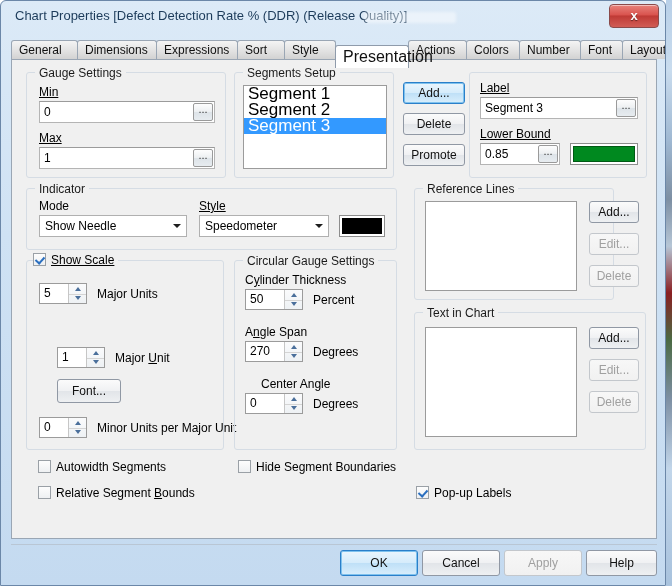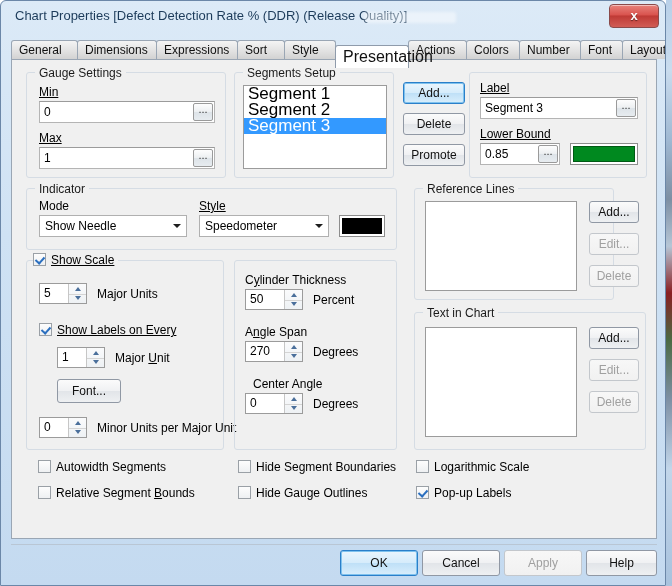--- a/index.html
+++ b/index.html
@@ -457,23 +457,20 @@
 
       <div class="spinner" style="left:12px; top:22px; width:48px;">
         <span class="val">5</span>
         <span class="btns">
           <span class="up"></span>
           <span class="dn"></span>
         </span>
       </div>
       <span class="label" style="left:70px; top:26px;">Major Units</span>
 
-      <span class="check checked" style="left:12px; top:62px;">
-        <span class="box"></span><span class="u">Show Labels on Every</span>
-      </span>
 
       <div class="spinner" style="left:30px; top:86px; width:48px;">
         <span class="val">1</span>
         <span class="btns">
           <span class="up"></span>
           <span class="dn"></span>
         </span>
       </div>
       <span class="label" style="left:88px; top:90px;">Major <span class="u">U</span>nit</span>
 
@@ -483,20 +480,21 @@
         <span class="val">0</span>
         <span class="btns">
           <span class="up"></span>
           <span class="dn"></span>
         </span>
       </div>
       <span class="label" style="left:70px; top:160px;">Minor Units per Major Unit</span>
     </div>
 
     <div class="group" style="left:222px; top:200px; width:163px; height:190px;">
+      <span class="group-title">Circular Gauge Settings</span>
 
       <span class="label" style="left:10px; top:12px;">C<span class="u">y</span>linder Thickness</span>
       <div class="spinner" style="left:10px; top:28px; width:58px;">
         <span class="val">50</span>
         <span class="btns">
           <span class="up"></span>
           <span class="dn"></span>
         </span>
       </div>
       <span class="label" style="left:78px; top:32px;">Percent</span>
@@ -504,21 +502,21 @@
       <span class="label" style="left:10px; top:64px;">A<span class="u">n</span>gle Span</span>
       <div class="spinner" style="left:10px; top:80px; width:58px;">
         <span class="val">270</span>
         <span class="btns">
           <span class="up"></span>
           <span class="dn"></span>
         </span>
       </div>
       <span class="label" style="left:78px; top:84px;">Degrees</span>
 
-      <span class="label" style="left:18px; top:116px;">Center An<span class="u">g</span>le</span>
+      <span class="label" style="left:26px; top:116px;">Center An<span class="u">g</span>le</span>
       <div class="spinner" style="left:10px; top:132px; width:58px;">
         <span class="val">0</span>
         <span class="btns">
           <span class="up"></span>
           <span class="dn"></span>
         </span>
       </div>
       <span class="label" style="left:78px; top:136px;">Degrees</span>
     </div>
 
@@ -541,27 +539,21 @@
     <span class="check" style="left:26px; top:400px;">
       <span class="box"></span><span>Autowidth Segments</span>
     </span>
     <span class="check" style="left:226px; top:400px;">
       <span class="box"></span><span>Hide Segment Boundaries</span>
     </span>
 
     <span class="check" style="left:26px; top:426px;">
       <span class="box"></span><span>Relative Segment <span class="u">B</span>ounds</span>
     </span>
-    <span class="check" style="left:226px; top:426px;">
-      <span class="box"></span><span>Hide Gauge Outlines</span>
-    </span>
-
-    <span class="check" style="left:404px; top:400px;">
-      <span class="box"></span><span>Logarithmic Scale</span>
-    </span>
+
     <span class="check checked" style="left:404px; top:426px;">
       <span class="box"></span><span>Pop-up Labels</span>
     </span>
 
   </div>
 
   <div id="footer-sep"></div>
 
   <div class="btn primary" style="left:339px; top:549px; width:78px; height:26px; line-height:25px;">OK</div>
   <div class="btn" style="left:421px; top:549px; width:78px; height:26px; line-height:25px;">Cancel</div>

